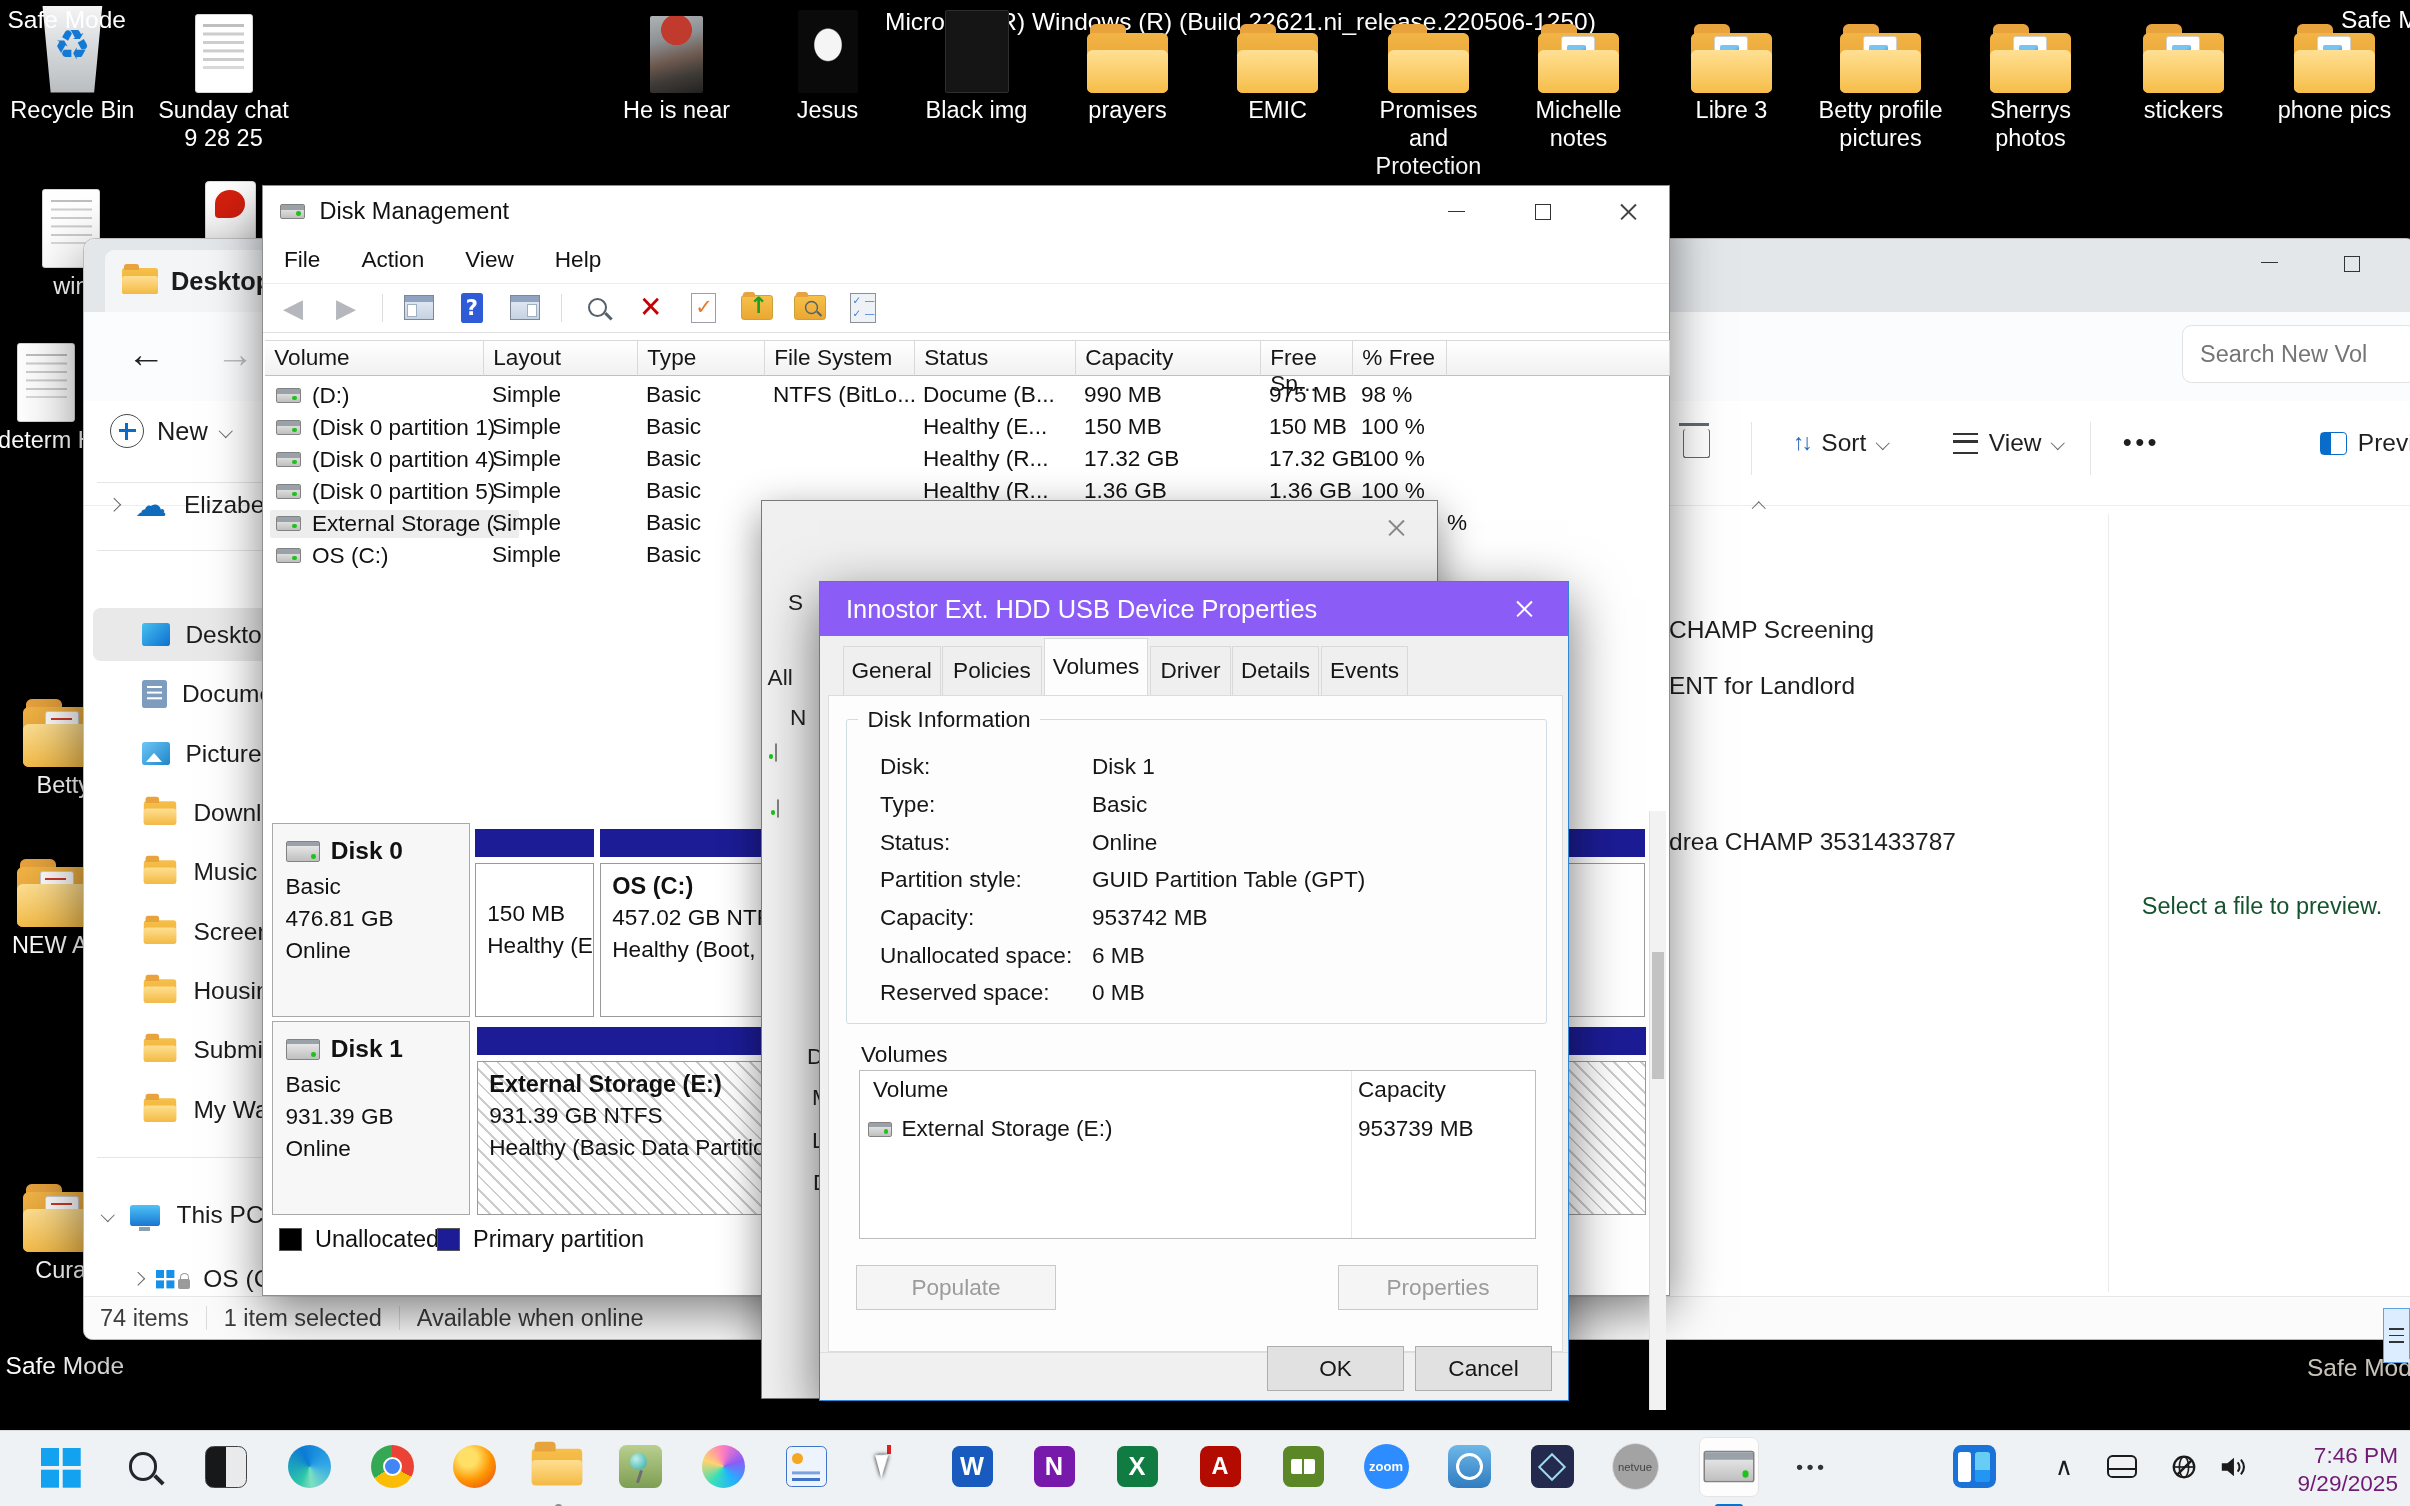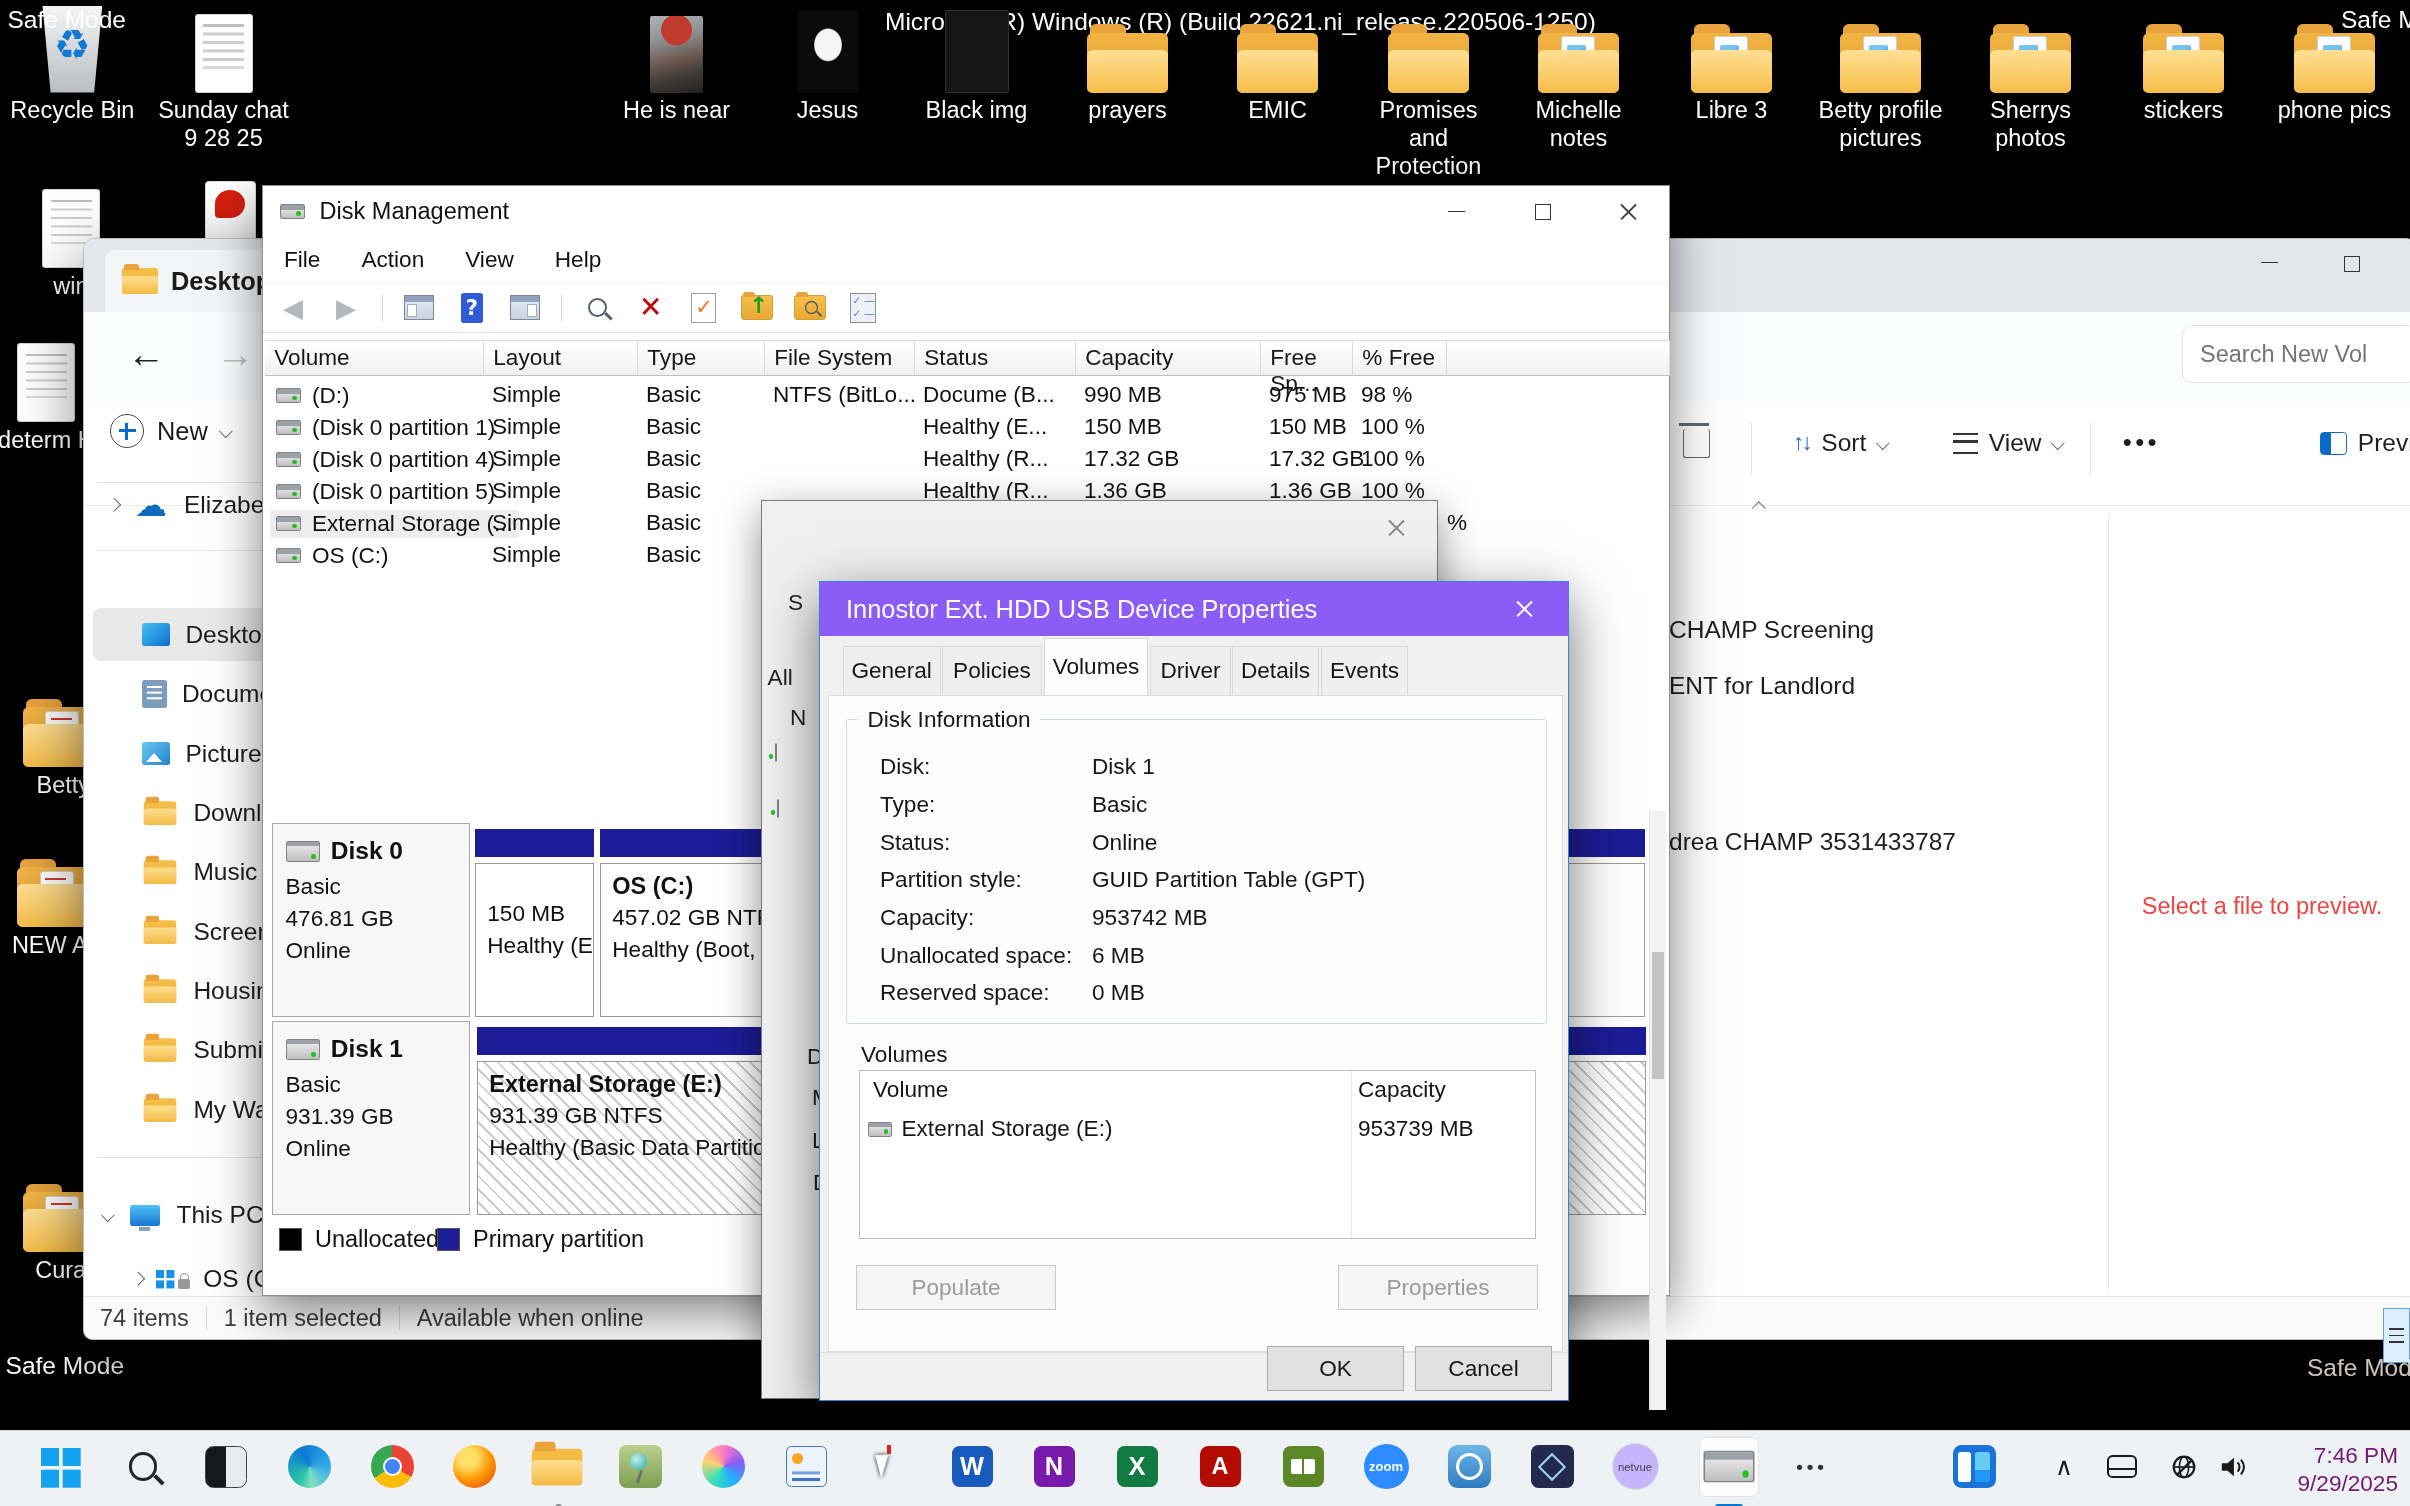--- a/index.html
+++ b/index.html
@@ -99,21 +99,21 @@
   #ex-os{position:absolute;left:49px;top:1026px;display:flex;align-items:center;gap:13px;font-size:24.5px;color:#1c1c1c;}
   .ic-win{width:19px;height:19px;position:relative;flex:none;}
   .ic-win::before{content:"";position:absolute;width:8.5px;height:8.5px;background:#1790e8;box-shadow:10.4px 0 #1790e8,0 10.4px #1790e8,10.4px 10.4px #1790e8;}
   .ic-lock{width:12.2px;height:10.4px;background:#9a9a9a;border-radius:1.9px;position:relative;flex:none;margin-left:-9.4px;margin-top:9.4px;}
   .ic-lock::before{content:"";position:absolute;left:1.9px;top:-5.6px;width:6.6px;height:5.6px;border:1.9px solid #9a9a9a;border-bottom:none;border-radius:4.7px 4.7px 0 0;}
   #ex-status{position:absolute;left:0;right:0;top:1057px;height:42px;background:#fbfbfb;border-top:0.9px solid #e6e6e6;
      display:flex;align-items:center;font-size:23.5px;color:#3c3c3c;z-index:3;border-radius:0 0 9.4px 9.4px;}
   .st-sep{width:0.9px;height:24.5px;background:#dcdcdc;margin:0 17px;}
   .ex-item{position:absolute;font-size:24.5px;color:#1e1e1e;white-space:nowrap;}
   #ex-prevdiv{position:absolute;left:2024px;top:275px;width:0.9px;height:778px;background:#ececec;}
-  #ex-hint{position:absolute;left:2031px;top:654px;width:294px;text-align:center;font-size:23.5px;color:#ef4444;}
+  #ex-hint{position:absolute;left:2031px;top:654px;width:294px;text-align:center;font-size:23.5px;color:#14532d;}
   
   #dm{position:absolute;left:262px;top:185px;width:1408px;height:1111px;background:#fff;border:0.9px solid #8f8f8f;
       box-shadow:0 15px 47px rgba(0,0,0,.5);z-index:20;box-sizing:border-box;}
   #dm-title{position:absolute;left:0;top:0;right:0;height:51px;background:#fff;display:flex;align-items:center;gap:15px;padding-left:17px;font-size:23.5px;color:#111;}
   .wbtn{position:absolute;top:0;width:53px;height:51px;display:flex;align-items:center;justify-content:center;}
   #dm-menu{position:absolute;left:0;top:51px;right:0;height:46px;display:flex;align-items:center;gap:41px;padding-left:21px;
       font-size:22.6px;color:#111;border-bottom:0.9px solid #eee;}
   #dm-tools{position:absolute;left:0;top:97px;right:0;height:49px;display:flex;align-items:center;gap:19px;padding-left:13px;border-bottom:0.9px solid #e0e0e0;}
   .dmt{display:flex;align-items:center;justify-content:center;width:34px;height:34px;font-family:"DejaVu Sans",sans-serif;}
   .dmt-sep{width:0.9px;height:28px;background:#dcdcdc;}
@@ -205,21 +205,21 @@
   .cursorapp::before{content:"";position:absolute;left:17px;top:0px;width:3.8px;height:9.4px;background:#e02020;}
   .sqletter{width:41px;height:41px;border-radius:7.5px;color:#fff;font-weight:bold;font-size:25.4px;display:flex;align-items:center;justify-content:center;}
   .acrobat{width:41px;height:41px;border-radius:8.5px;background:#b30b00;color:#fff;font-weight:bold;font-size:23.5px;display:flex;align-items:center;justify-content:center;}
   .bible{width:41px;height:41px;border-radius:7.5px;background:#5c8727;display:flex;align-items:center;justify-content:center;}
   .bible i{width:24.5px;height:15px;background:linear-gradient(90deg,#fff 45%,#5c8727 45% 55%,#fff 55%);display:block;border-radius:1.9px;}
   .zoomapp{width:45px;height:45px;border-radius:50%;background:#2d8cff;color:#fff;font-size:13px;font-weight:bold;display:flex;align-items:center;justify-content:center;}
   .swirlapp{width:43px;height:43px;border-radius:9.4px;background:linear-gradient(#6db7e8,#2f7cc0);display:flex;align-items:center;justify-content:center;}
   .swirlapp i{width:21px;height:21px;border:3.8px solid #fff;border-radius:50%;display:block;}
   .diamondapp{width:43px;height:43px;border-radius:7.5px;background:#232a4d;display:flex;align-items:center;justify-content:center;}
   .diamondapp i{width:16px;height:16px;border:2.8px solid #9fd8f0;transform:rotate(45deg);display:block;}
-  .netvue{width:45px;height:45px;border-radius:50%;background:#c4b5fd;border:0.9px solid #ddd;color:#444;font-size:11.3px;display:flex;align-items:center;justify-content:center;}
+  .netvue{width:45px;height:45px;border-radius:50%;background:#a3a3a3;border:0.9px solid #ddd;color:#444;font-size:11.3px;display:flex;align-items:center;justify-content:center;}
   .dmapp{transform:scale(1.5);}
   .pill{position:absolute;top:73px;width:28px;height:5.6px;border-radius:2.8px;background:#0077d4;}
   .rundot{position:absolute;top:73px;width:6.6px;height:6.6px;border-radius:50%;background:#8f8f8f;}
   .widgets{width:43px;height:43px;border-radius:8.5px;background:#1a73d8;position:relative;}
   .widgets::before{content:"";position:absolute;left:5.6px;top:6.6px;width:13px;height:30px;background:#fff;border-radius:2.8px;}
   .widgets::after{content:"";position:absolute;left:22.6px;top:6.6px;width:15px;height:30px;background:linear-gradient(#67cdf4 60%,#2196f3 60%);border-radius:2.8px;}
   .tray-glyph{font-family:"DejaVu Sans",sans-serif;font-size:24.5px;color:#1b1b1b;}
   .touchpad{width:30px;height:22.6px;border:2.8px solid #1b1b1b;border-radius:5.6px;position:relative;box-sizing:border-box;}
   .touchpad::after{content:"";position:absolute;left:0;right:0;bottom:5.6px;height:1.9px;background:#1b1b1b;}
   #clock{position:absolute;right:13px;top:11.3px;text-align:right;font-size:22.6px;color:#701a75;line-height:28px;}

